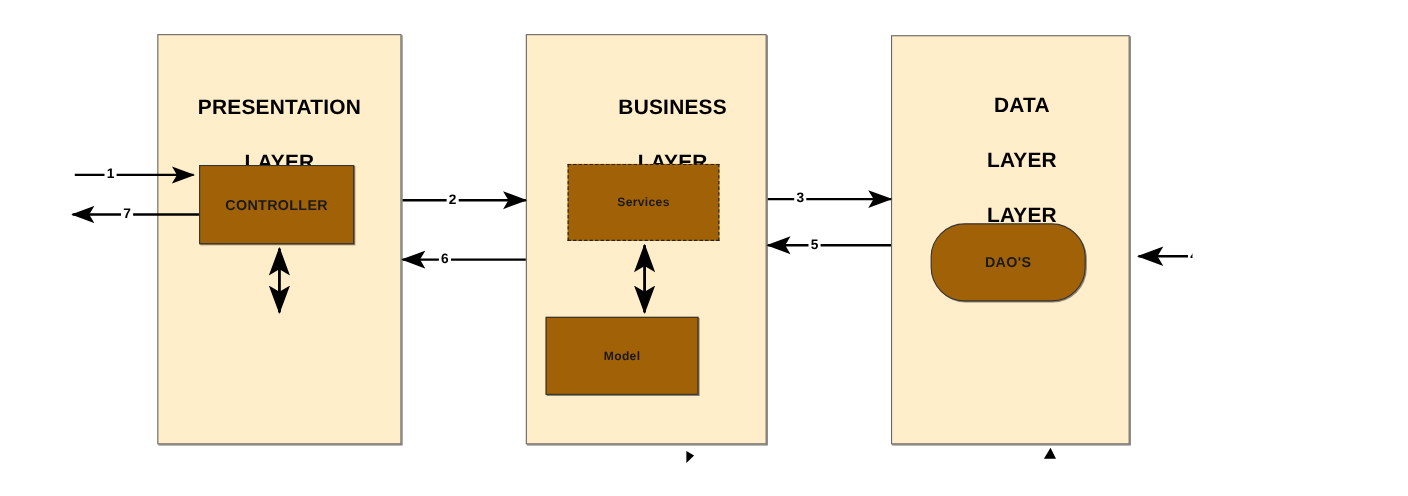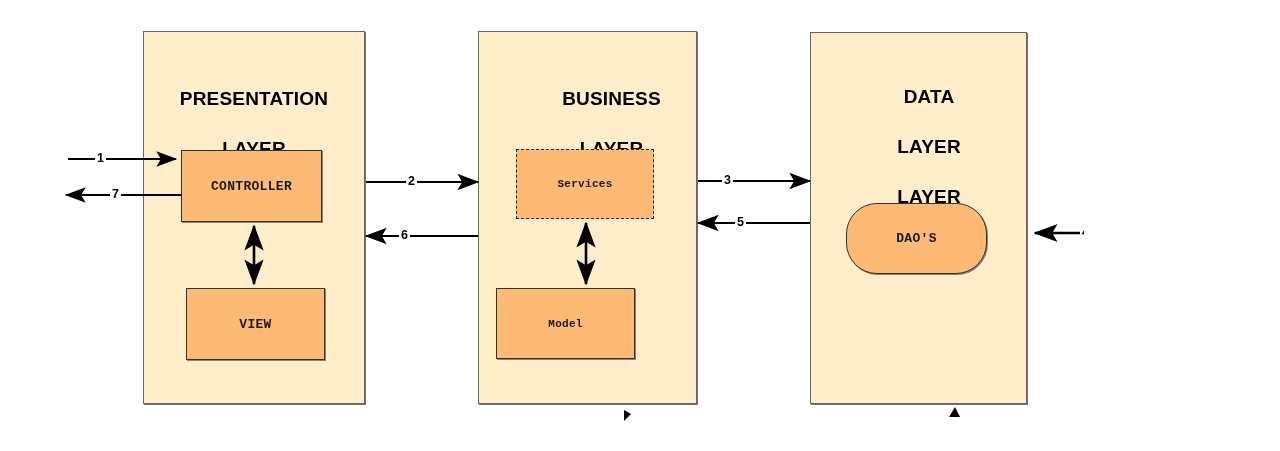--- a/index.html
+++ b/index.html
@@ -31,28 +31,27 @@
     text-align: center;
     font-weight: bold;
     font-size: 19px;
     line-height: 25px;
     color: #000000;
     letter-spacing: 0.2px;
     white-space: pre-line;
   }
   .inner-box {
     position: absolute;
-    background: #fdba74;
+    background: #a16207;
     border: 1px solid #333333;
     box-sizing: border-box;
     display: flex;
     align-items: center;
     justify-content: center;
     box-shadow: 1px 1px 0 rgba(0,0,0,0.45);
-    font-family: Liberation Mono, monospace;
   }
   .inner-box.dashed {
     border: 1px dashed #222222;
     box-shadow: none;
   }
   .inner-label {
     font-size: 11px;
     font-weight: bold;
     color: #1a1a1a;
     letter-spacing: 0.3px;
@@ -93,23 +92,20 @@
     <div class="layer-title" style="top:29px;">
       <span>PRESENTATION</span><br>
       <span>LAYER</span>
     </div>
   </div>
 
   <div class="inner-box" style="left:181px; top:150px; width:141px; height:72px;">
     <span class="inner-label caps">CONTROLLER</span>
   </div>
 
-  <div class="inner-box" style="left:186px; top:288px; width:139px; height:72px;">
-    <span class="inner-label caps">VIEW</span>
-  </div>
 
   <div class="layer-panel" style="left:478px; top:31px; width:219px; height:373px;">
     <div class="layer-title" style="top:29px;margin-left:48px;">
       <span>BUSINESS</span><br>
       <span>LAYER</span>
     </div>
   </div>
 
   <div class="inner-box dashed" style="left:516px; top:149px; width:138px; height:70px;">
     <span class="inner-label">Services</span>

